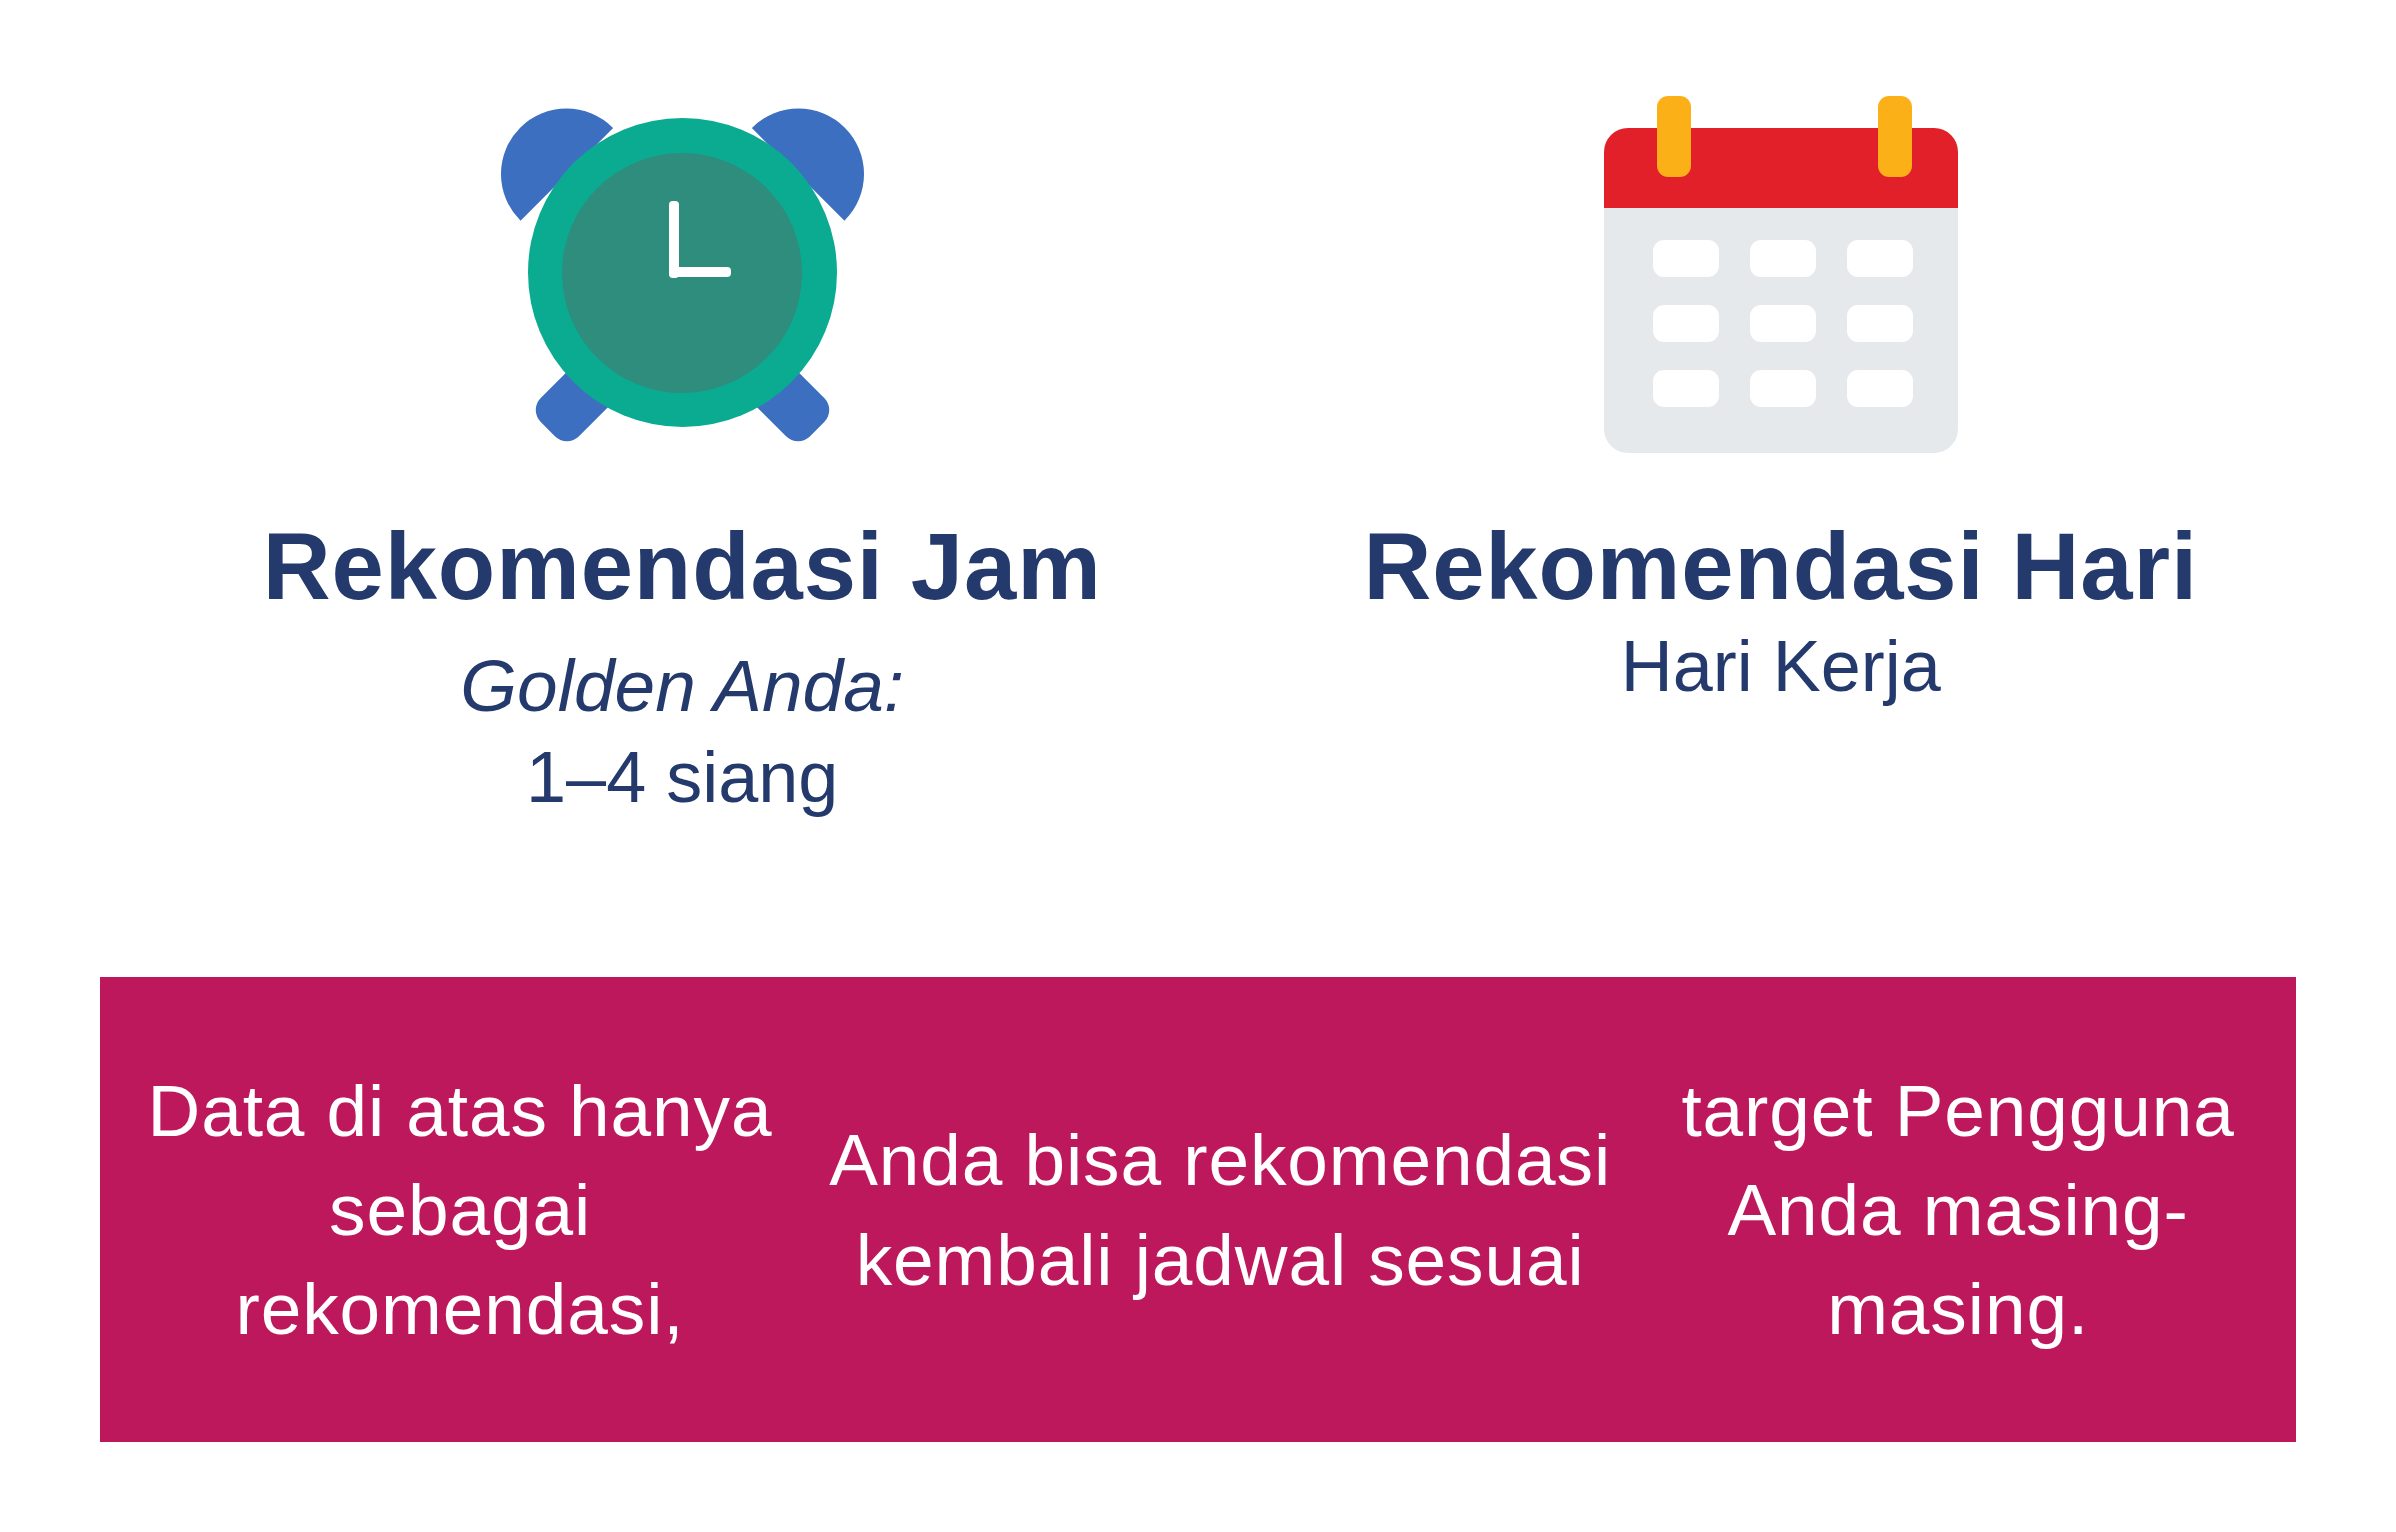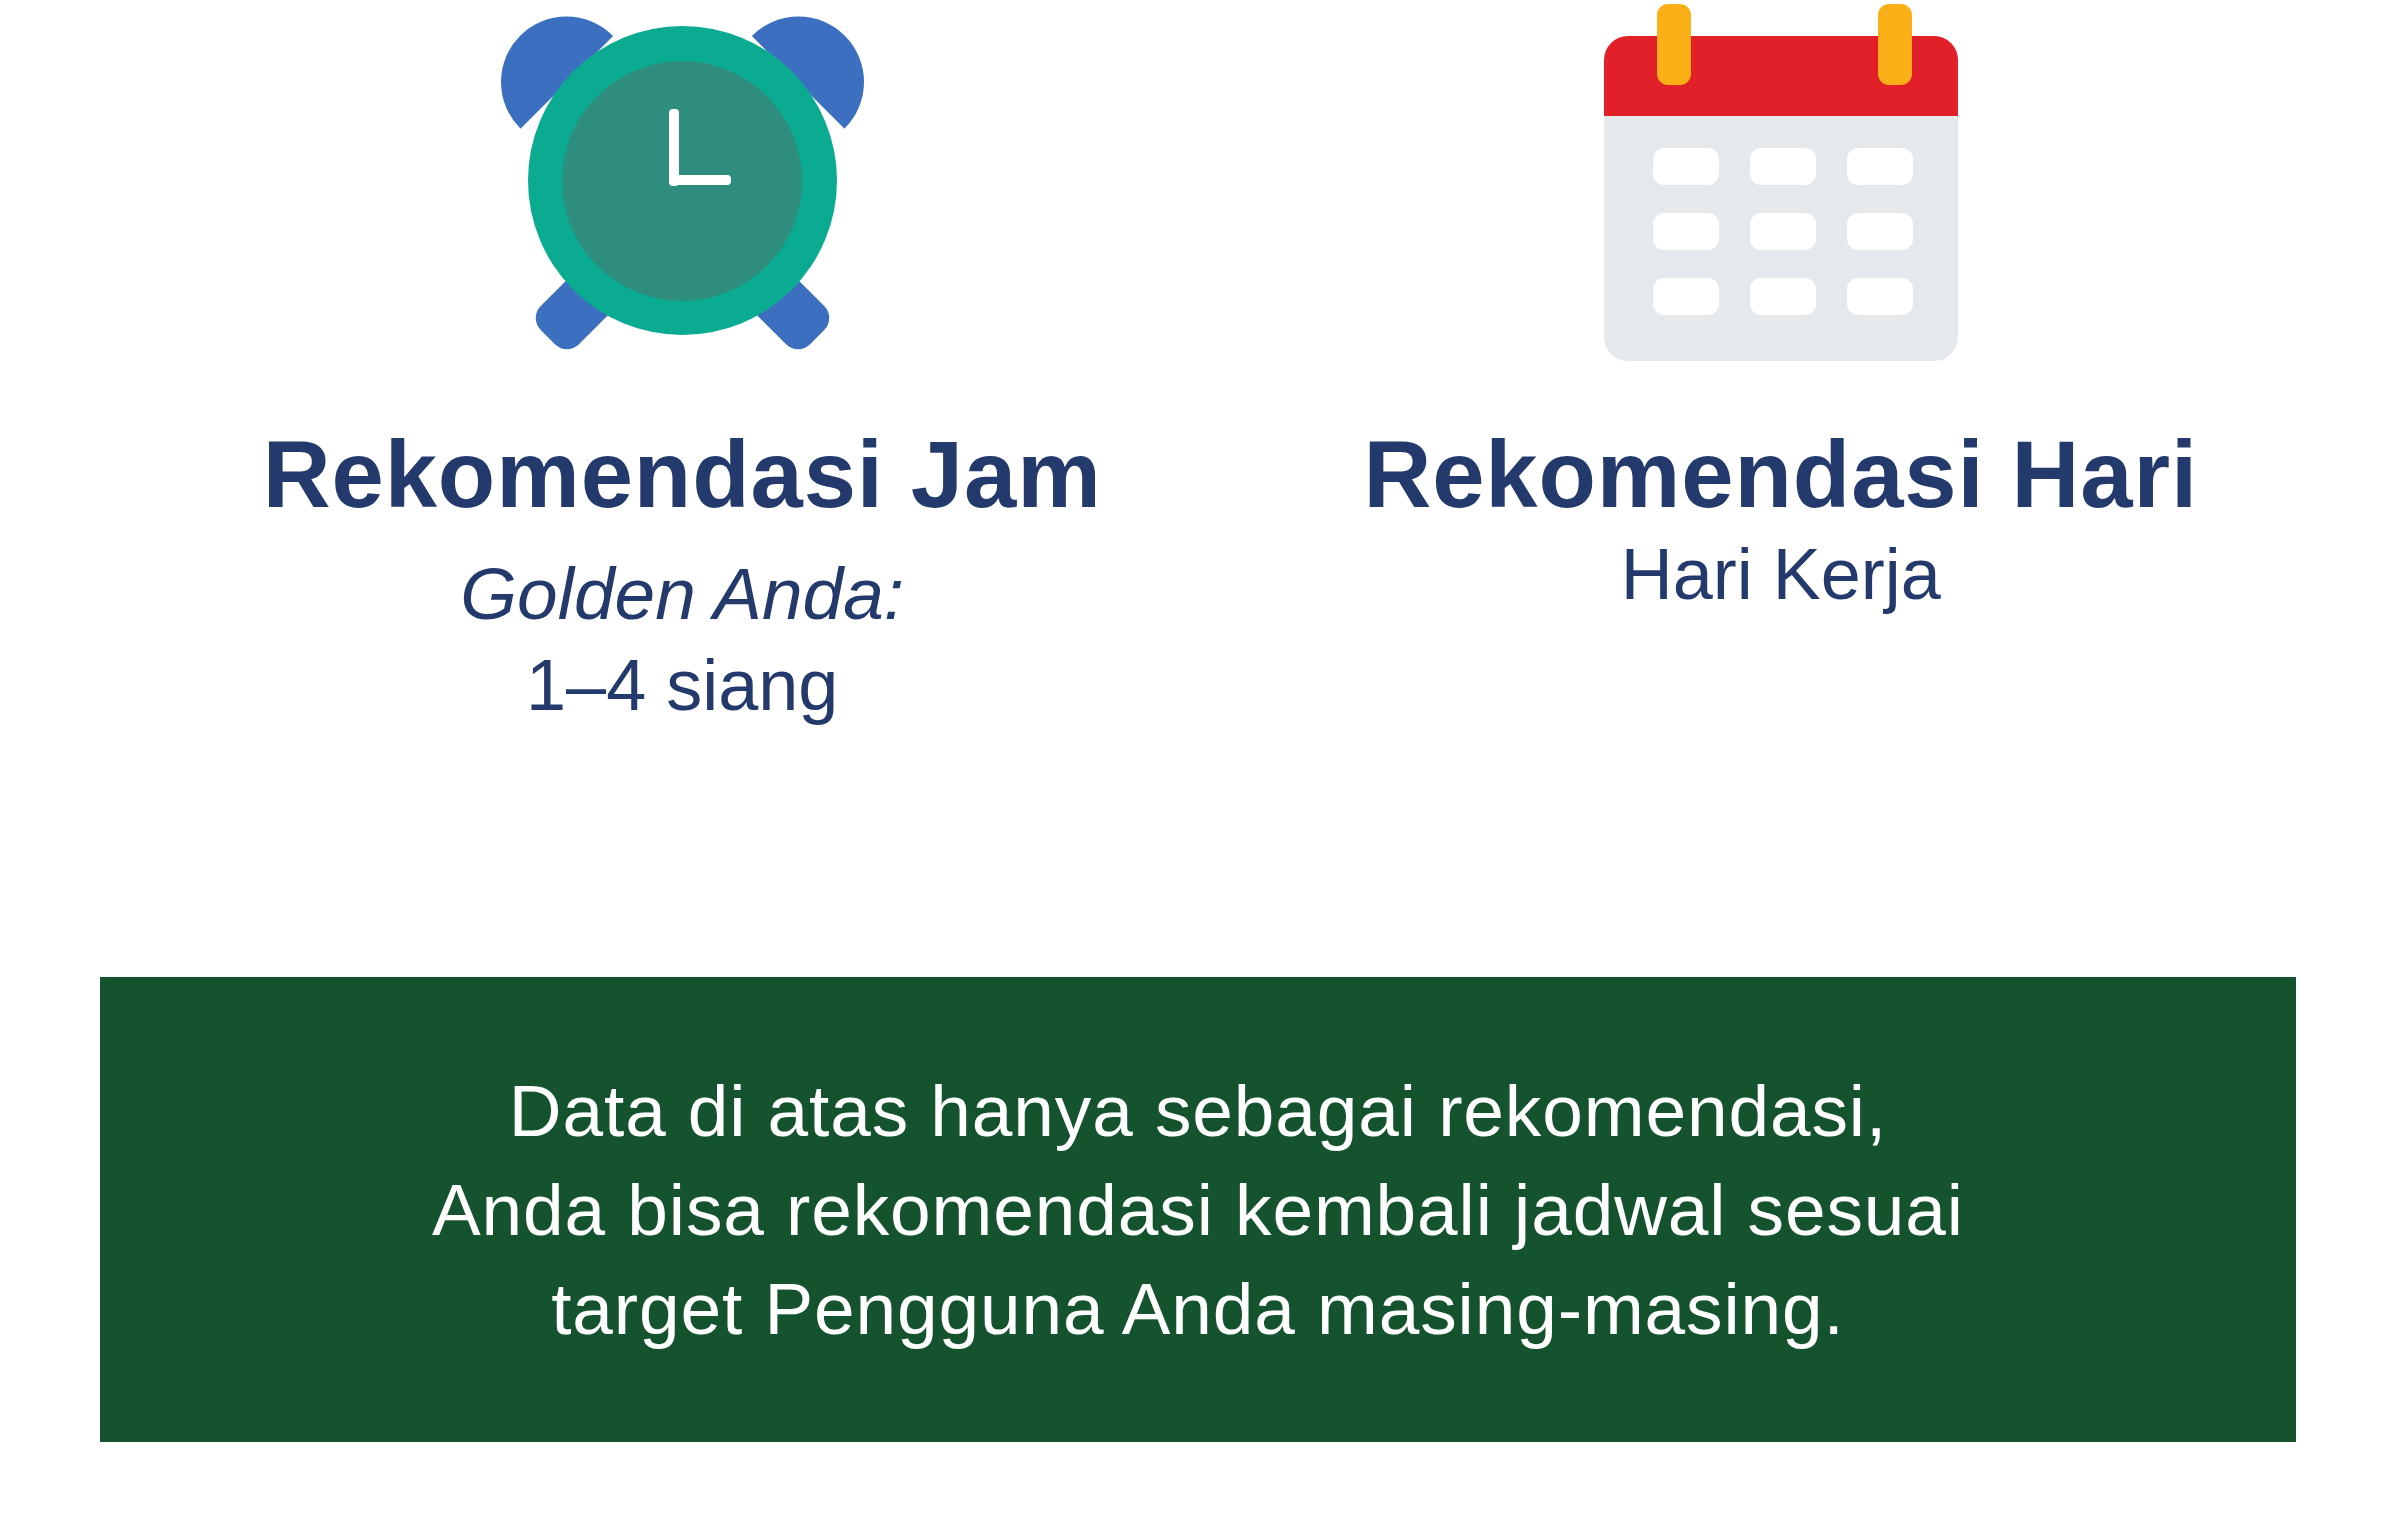--- a/index.html
+++ b/index.html
@@ -10,20 +10,21 @@
     background: #ffffff;
     font-family: "Liberation Sans", sans-serif;
     overflow: hidden;
   }
 
   
   .columns {
     position: absolute;
     top: 0; left: 100px; right: 100px;
     display: flex;
+    padding-top: 92px;
   }
   .col { text-align: center; }
   .col-left  { flex: 0 0 53%; }
   .col-right { flex: 1 1 auto; }
 
   .title {
     margin: 58px 0 0 0;
     font-size: 94px;
     font-weight: bold;
     line-height: 1;
@@ -141,24 +142,24 @@
     width: 66px; height: 37px;
     background: #ffffff;
     border-radius: 11.2px;
   }
 
   
   .note-box {
     position: absolute;
     left: 100px; top: 977px;
     width: 2196px; height: 465px;
-    background: #14532d;
+    background: #be185d;
     color: #ffffff;
     display: flex;
-    flex-direction: column;
+    flex-direction: row;
     justify-content: center;
     align-items: center;
     text-align: center;
   }
   .note-line {
     margin: 0;
     font-size: 73px;
     line-height: 1.36;
     letter-spacing: 0.9px;
   }

